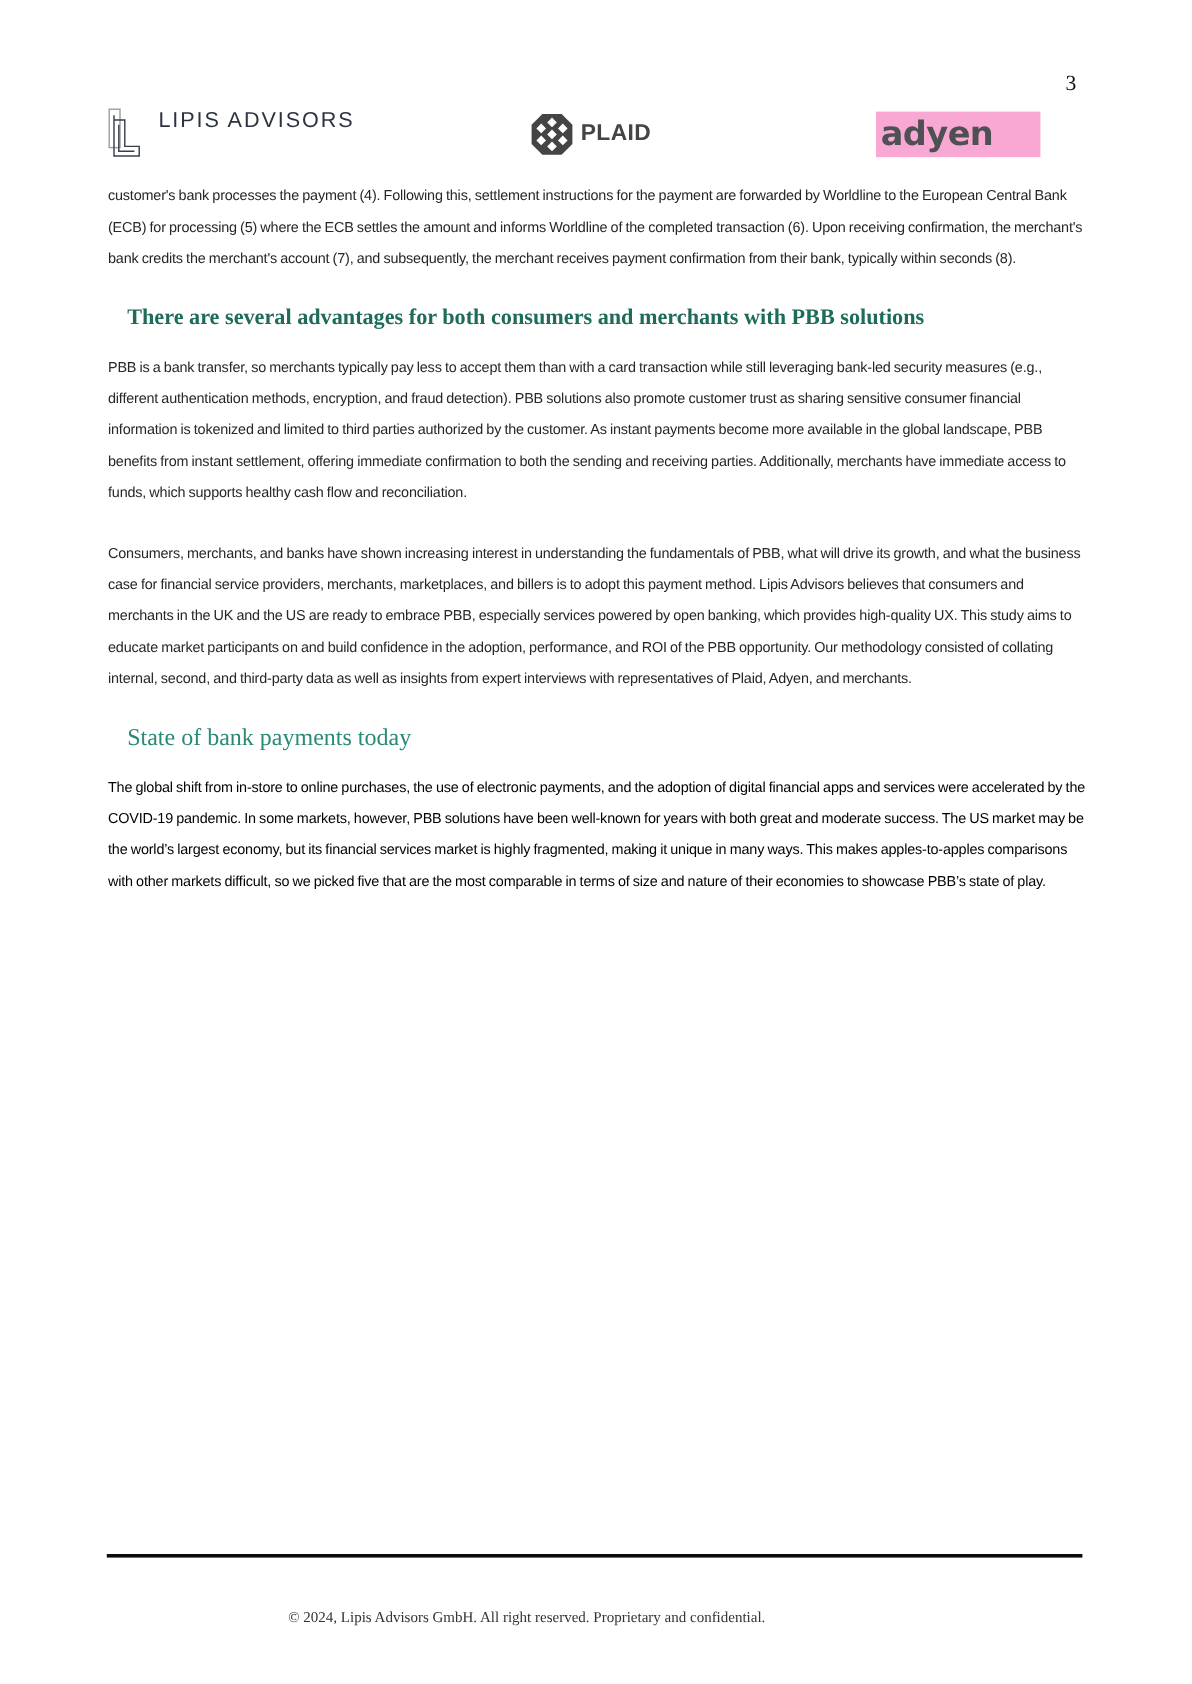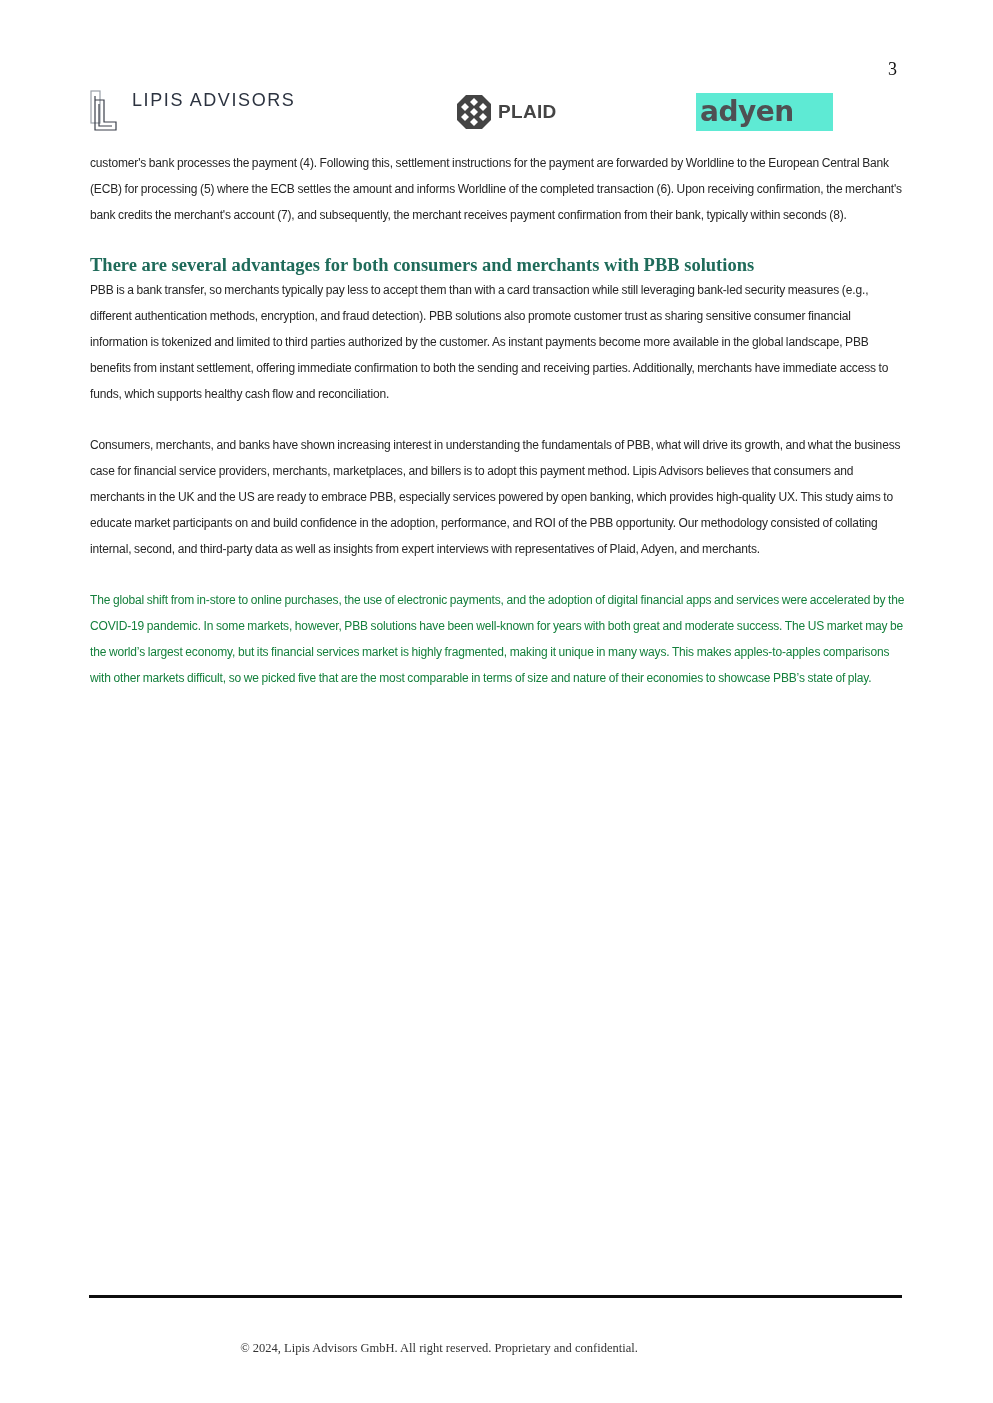--- a/index.html
+++ b/index.html
@@ -7,46 +7,46 @@
   .page-number {
     position: absolute; left: 888px; top: 59px;
     font-family: "Liberation Serif", serif; font-size: 18px; color: #111;
   }
   .logo { position: absolute; }
   .logo-lipis { left: 90px; top: 90px; height: 44px; display: flex; }
   .logo-lipis .mark { width: 28px; height: 44px; margin-right: 14px; }
   .logo-lipis .word {
     font-family: "Liberation Sans", sans-serif; font-size: 18px; letter-spacing: 1.6px; color: #2c3340;
   }
-  .logo-plaid { left: 456px; top: 93px; height: 38px; display: flex; align-items: center; }
+  .logo-plaid { left: 442px; top: 93px; height: 38px; display: flex; align-items: center; }
   .logo-plaid .mark { width: 36px; height: 36px; margin-right: 6px; }
   .logo-plaid .word {
     font-family: "Liberation Sans", sans-serif; font-weight: bold; font-size: 19px; color: #444; letter-spacing: 0.3px;
   }
   .logo-adyen {
-    left: 696px; top: 93px; width: 137px; height: 38px; background: #5eead4;
+    left: 730px; top: 93px; width: 137px; height: 38px; background: #f9a8d4;
     display: flex; align-items: center;
   }
   .logo-adyen .word {
     font-family: "DejaVu Sans", sans-serif; font-weight: bold; font-size: 28px; color: #4f5053;
     margin-left: 4px; letter-spacing: -0.5px; line-height: 1;
   }
 
   .content { position: absolute; left: 90px; top: 150px; width: 815px; }
   .para {
     font-family: "Liberation Sans", sans-serif; font-size: 12px; line-height: 26.2px;
     color: #262626; margin: 0; letter-spacing: -0.15px; word-spacing: -0.5px;
   }
   .heading {
     font-family: "Liberation Serif", serif; font-size: 18.5px; font-weight: bold;
-    color: #1f6b5a; margin: 0; line-height: 24px;
+    color: #1f6b5a; margin: 16px; line-height: 24px;
   }
   .sec { margin-top: 24px; }
   .heading.light { color: #2a8a78; font-weight: normal; font-size: 20px; }
-  .para.blueish { color: #15803d; }
+  .para.blueish { color: #000000; }
 
   .footer-rule { position: absolute; left: 89px; top: 1295px; width: 813px; height: 3px; background: #0d0d0d; }
   .footer-text {
     position: absolute; left: 0; width: 878px; top: 1341px; text-align: center;
     font-family: "Liberation Serif", serif; font-size: 12.5px; color: #333;
   }
 </style>
 </head>
 <body>
 
@@ -93,18 +93,19 @@
   <section class="sec">
     <h2 class="heading">There are several advantages for both consumers and merchants with PBB solutions</h2>
     <p class="para">PBB is a bank transfer, so merchants typically pay less to accept them than with a card transaction while still leveraging bank-led security measures (e.g., different authentication methods, encryption, and fraud detection). PBB solutions also promote customer trust as sharing sensitive consumer financial information is tokenized and limited to third parties authorized by the customer. As instant payments become more available in the global landscape, PBB benefits from instant settlement, offering immediate confirmation to both the sending and receiving parties. Additionally, merchants have immediate access to funds, which supports healthy cash flow and reconciliation.</p>
   </section>
 
   <section class="sec">
     <p class="para">Consumers, merchants, and banks have shown increasing interest in understanding the fundamentals of PBB, what will drive its growth, and what the business case for financial service providers, merchants, marketplaces, and billers is to adopt this payment method. Lipis Advisors believes that consumers and merchants in the UK and the US are ready to embrace PBB, especially services powered by open banking, which provides high-quality UX. This study aims to educate market participants on and build confidence in the adoption, performance, and ROI of the PBB opportunity. Our methodology consisted of collating internal, second, and third-party data as well as insights from expert interviews with representatives of Plaid, Adyen, and merchants.</p>
   </section>
 
   <section class="sec">
+    <h2 class="heading light">State of bank payments today</h2>
     <p class="para blueish">The global shift from in-store to online purchases, the use of electronic payments, and the adoption of digital financial apps and services were accelerated by the COVID-19 pandemic. In some markets, however, PBB solutions have been well-known for years with both great and moderate success. The US market may be the world’s largest economy, but its financial services market is highly fragmented, making it unique in many ways. This makes apples-to-apples comparisons with other markets difficult, so we picked five that are the most comparable in terms of size and nature of their economies to showcase PBB’s state of play.</p>
   </section>
 </div>
 
 <div class="footer-rule"></div>
 <div class="footer-text">© 2024, Lipis Advisors GmbH. All right reserved. Proprietary and confidential.</div>
 
 </body></html>

